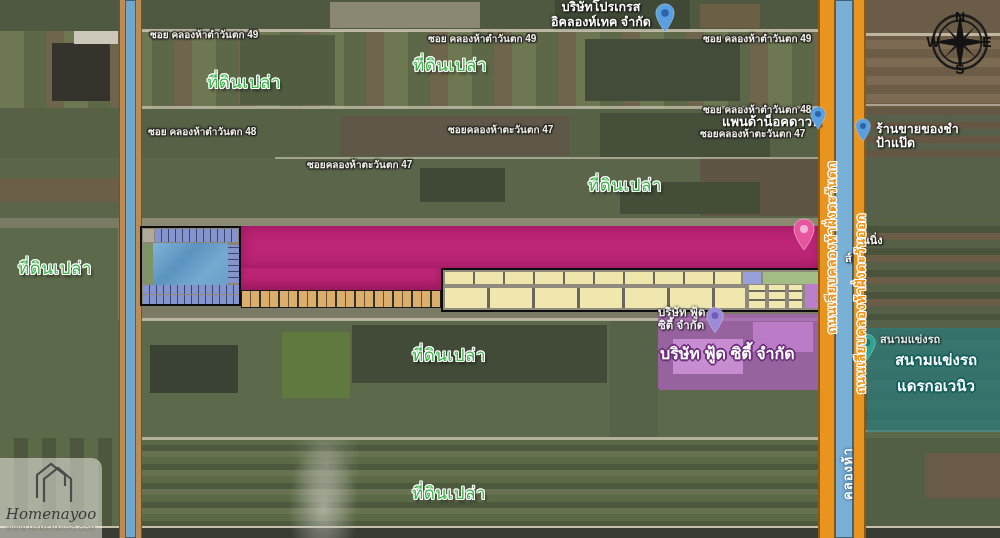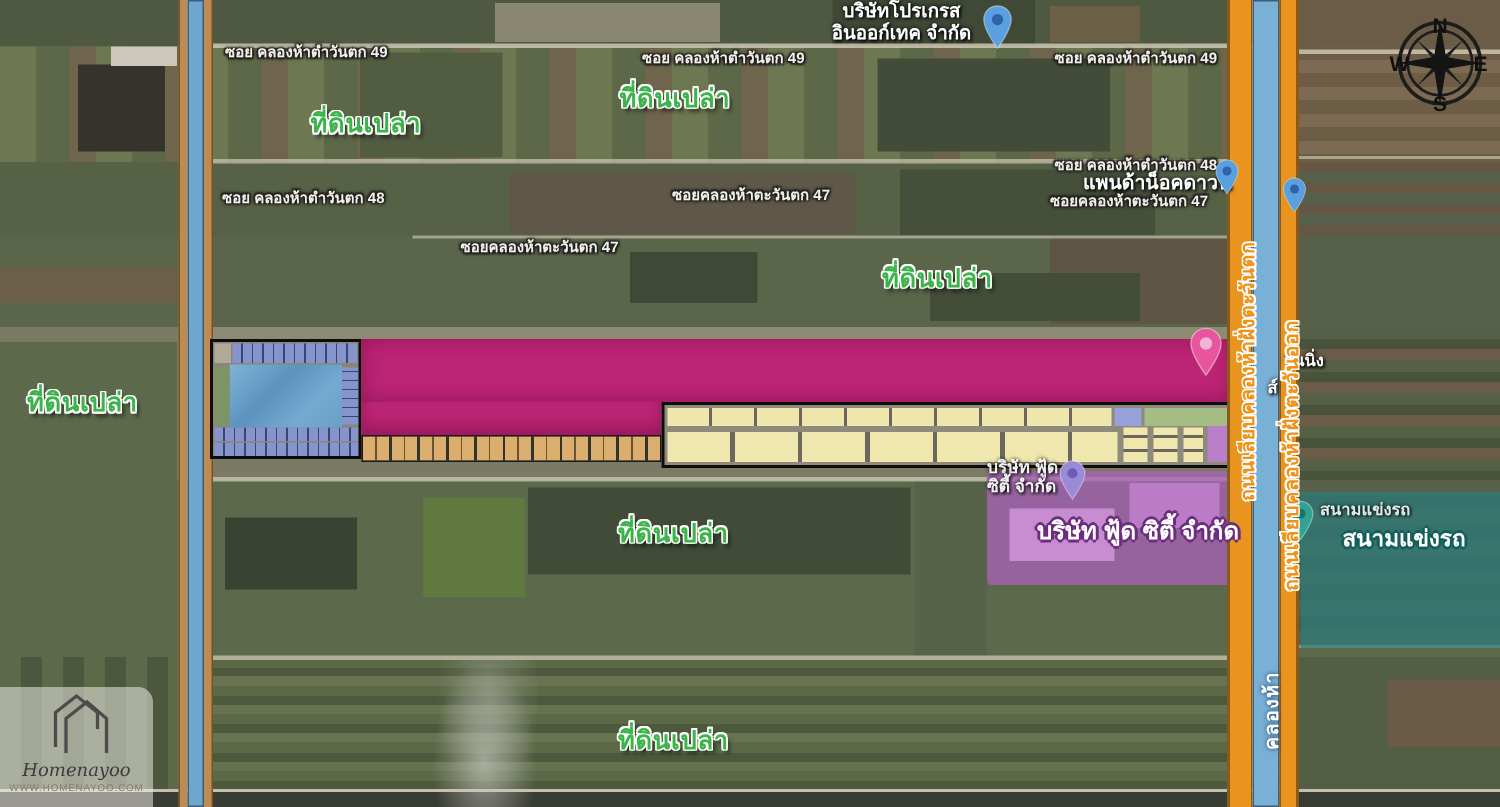--- a/index.html
+++ b/index.html
@@ -3,48 +3,48 @@
 <meta charset="utf-8">
 <style>
   html,body{margin:0;padding:0;background:#222;}
   #stage{position:relative;width:1000px;height:538px;overflow:hidden;
          font-family:"Liberation Sans",sans-serif;background:#5d684a;}
   #stage *{box-sizing:border-box;}
   .abs{position:absolute;}
   .band{position:absolute;width:1000px;}
   .roadline{position:absolute;background:#d6d0bd;opacity:.78;z-index:2;}
   
-  .lbl-green{position:absolute;z-index:7;font-weight:bold;font-size:17px;letter-spacing:.5px;
+  .lbl-green{position:absolute;z-index:7;font-weight:normal;font-size:17px;letter-spacing:.5px;
     color:#3cb44a;white-space:nowrap;
     text-shadow:-1px -1px 0 #fff,1px -1px 0 #fff,-1px 1px 0 #fff,1px 1px 0 #fff,
       -1px 0 0 #fff,1px 0 0 #fff,0 -1px 0 #fff,0 1px 0 #fff,2px 3px 3px rgba(0,0,0,.7);}
   .lbl-soi{position:absolute;z-index:7;font-weight:bold;font-size:10px;color:#f3f0e8;white-space:nowrap;
     text-shadow:-1px -1px 1px #222,1px -1px 1px #222,-1px 1px 1px #222,1px 1px 1px #222,0 0 3px #000;}
   .lbl-place{position:absolute;z-index:7;font-weight:bold;color:#fff;white-space:nowrap;
     text-shadow:0 0 3px rgba(0,0,0,.95),1px 1px 2px rgba(0,0,0,.9);}
   .lbl-title-pink{position:absolute;z-index:7;font-weight:bold;font-size:19px;color:#fff;text-align:center;
     text-shadow:-2px 0 0 #9e0f5e,2px 0 0 #9e0f5e,0 -2px 0 #9e0f5e,0 2px 0 #9e0f5e,
       -2px -2px 0 #9e0f5e,2px 2px 0 #9e0f5e,-2px 2px 0 #9e0f5e,2px -2px 0 #9e0f5e,0 3px 5px rgba(0,0,0,.4);}
-  .lbl-title-purple{position:absolute;z-index:7;font-weight:bold;font-size:16px;color:#fff;text-align:right;
+  .lbl-title-purple{position:absolute;z-index:7;font-weight:bold;font-size:16px;color:#fff;text-align:left;
     text-shadow:-2px 0 0 #6d2d7e,2px 0 0 #6d2d7e,0 -2px 0 #6d2d7e,0 2px 0 #6d2d7e,
       -1px -1px 0 #6d2d7e,1px 1px 0 #6d2d7e,-1px 1px 0 #6d2d7e,1px -1px 0 #6d2d7e;}
   .lbl-title-teal{position:absolute;z-index:7;font-weight:bold;font-size:15px;line-height:26px;color:#fff;text-align:center;
     text-shadow:-2px 0 0 #135f5c,2px 0 0 #135f5c,0 -2px 0 #135f5c,0 2px 0 #135f5c,
       -1px -1px 0 #135f5c,1px 1px 0 #135f5c,-1px 1px 0 #135f5c,1px -1px 0 #135f5c;}
   .v-lbl{position:absolute;z-index:8;transform-origin:0 0;transform:rotate(-90deg);
     white-space:nowrap;font-weight:bold;}
   .v-road{font-size:13px;letter-spacing:.5px;color:#ef9217;
     text-shadow:-1px -1px 0 #fff,1px -1px 0 #fff,-1px 1px 0 #fff,1px 1px 0 #fff,
       -1px 0 0 #fff,1px 0 0 #fff,0 -1px 0 #fff,0 1px 0 #fff;}
   .v-canal{font-size:13px;letter-spacing:1px;color:#fff;text-shadow:0 0 3px rgba(10,40,90,.9);}
   .pin{position:absolute;z-index:7;}
   
   #watermark{position:absolute;left:0;top:458px;width:102px;height:80px;z-index:9;
     background:rgba(244,242,235,.52);border-radius:0 10px 0 0;text-align:center;}
-  #wm-brand{font-family:"DejaVu Serif",serif;font-style:italic;font-size:12px;color:#3c3c3c;margin-top:-5px;}
+  #wm-brand{font-family:"DejaVu Serif",serif;font-style:italic;font-size:15px;color:#3c3c3c;margin-top:-5px;}
   #wm-url{font-size:6.5px;letter-spacing:.6px;color:#84816f;margin-top:2px;}
 </style>
 </head>
 <body>
 
 <div id="stage">
 
   <div>
     <div class="band" style="top:0;height:31px;
       background:linear-gradient(#8a8872,#8a8872) 330px 2px/150px 26px no-repeat,
@@ -165,34 +165,39 @@
   <div class="lbl-soi" style="left:428px;top:31px;">ซอย คลองห้าตำวันตก 49</div>
   <div class="lbl-soi" style="left:703px;top:31px;">ซอย คลองห้าตำวันตก 49</div>
   <div class="lbl-soi" style="left:148px;top:124px;">ซอย คลองห้าตำวันตก 48</div>
   <div class="lbl-soi" style="left:703px;top:102px;">ซอย คลองห้าตำวันตก 48</div>
   <div class="lbl-soi" style="left:307px;top:157px;">ซอยคลองห้าตะวันตก 47</div>
   <div class="lbl-soi" style="left:448px;top:122px;">ซอยคลองห้าตะวันตก 47</div>
   <div class="lbl-soi" style="left:700px;top:126px;">ซอยคลองห้าตะวันตก 47</div>
 
   <div class="lbl-place" style="left:545px;top:0;width:112px;text-align:center;font-size:12.5px;line-height:15px;">
     <div>บริษัทโปรเกรส</div>
-    <div>อินออก์เทค จำกัด</div>
+    <div>อิคลองห์เทค จำกัด</div>
   </div>
   <div class="lbl-place" style="left:722px;top:111px;font-size:13px;">แพนด้าน็อคดาวน์</div>
+  <div class="lbl-place" style="left:876px;top:122px;font-size:12.5px;line-height:14px;">
+    <div>ร้านขายของชำ</div>
+    <div>ป้าแป๊ด</div>
+  </div>
   <div class="lbl-place" style="left:658px;top:306px;font-size:11.5px;line-height:13px;opacity:.9;">
     <div>บริษัท ฟู้ด</div>
     <div>ซิตี้ จำกัด</div>
   </div>
   <div class="lbl-place" style="left:880px;top:330px;font-size:11px;opacity:.85;">สนามแข่งรถ</div>
   <div class="lbl-place" style="left:856px;top:231px;font-size:11px;z-index:7;">วันนิ่ง</div>
   <div class="lbl-place" style="left:845px;top:249px;font-size:11px;z-index:7;">ส์</div>
 
   <div class="lbl-title-purple" style="left:660px;top:341px;width:166px;">บริษัท ฟู้ด ซิตี้ จำกัด</div>
   <div class="lbl-title-teal" style="left:884px;top:347px;width:104px;">
     <div>สนามแข่งรถ</div>
+    <div>แดรกอเวนิว</div>
   </div>
 
   <div class="v-lbl v-road" style="left:821px;top:334px;">ถนนเลียบคลองห้าฝั่งตะวันตก</div>
   <div class="v-lbl v-road" style="left:850px;top:394px;">ถนนเลียบคลองห้าฝั่งตะวันออก</div>
   <div class="v-lbl v-canal" style="left:837px;top:500px;">คลองห้า</div>
 
   <svg class="pin" style="left:655px;top:3px;" width="20" height="30" viewBox="0 0 24 36">
     <path d="M12 1C5.9 1 1 5.9 1 12c0 8.5 11 23 11 23s11-14.5 11-23C23 5.9 18.1 1 12 1z" fill="#5aa0e0" stroke="rgba(255,255,255,.4)"></path>
     <circle cx="12" cy="12" r="4.5" fill="#2f63a8"></circle>
     </svg>

